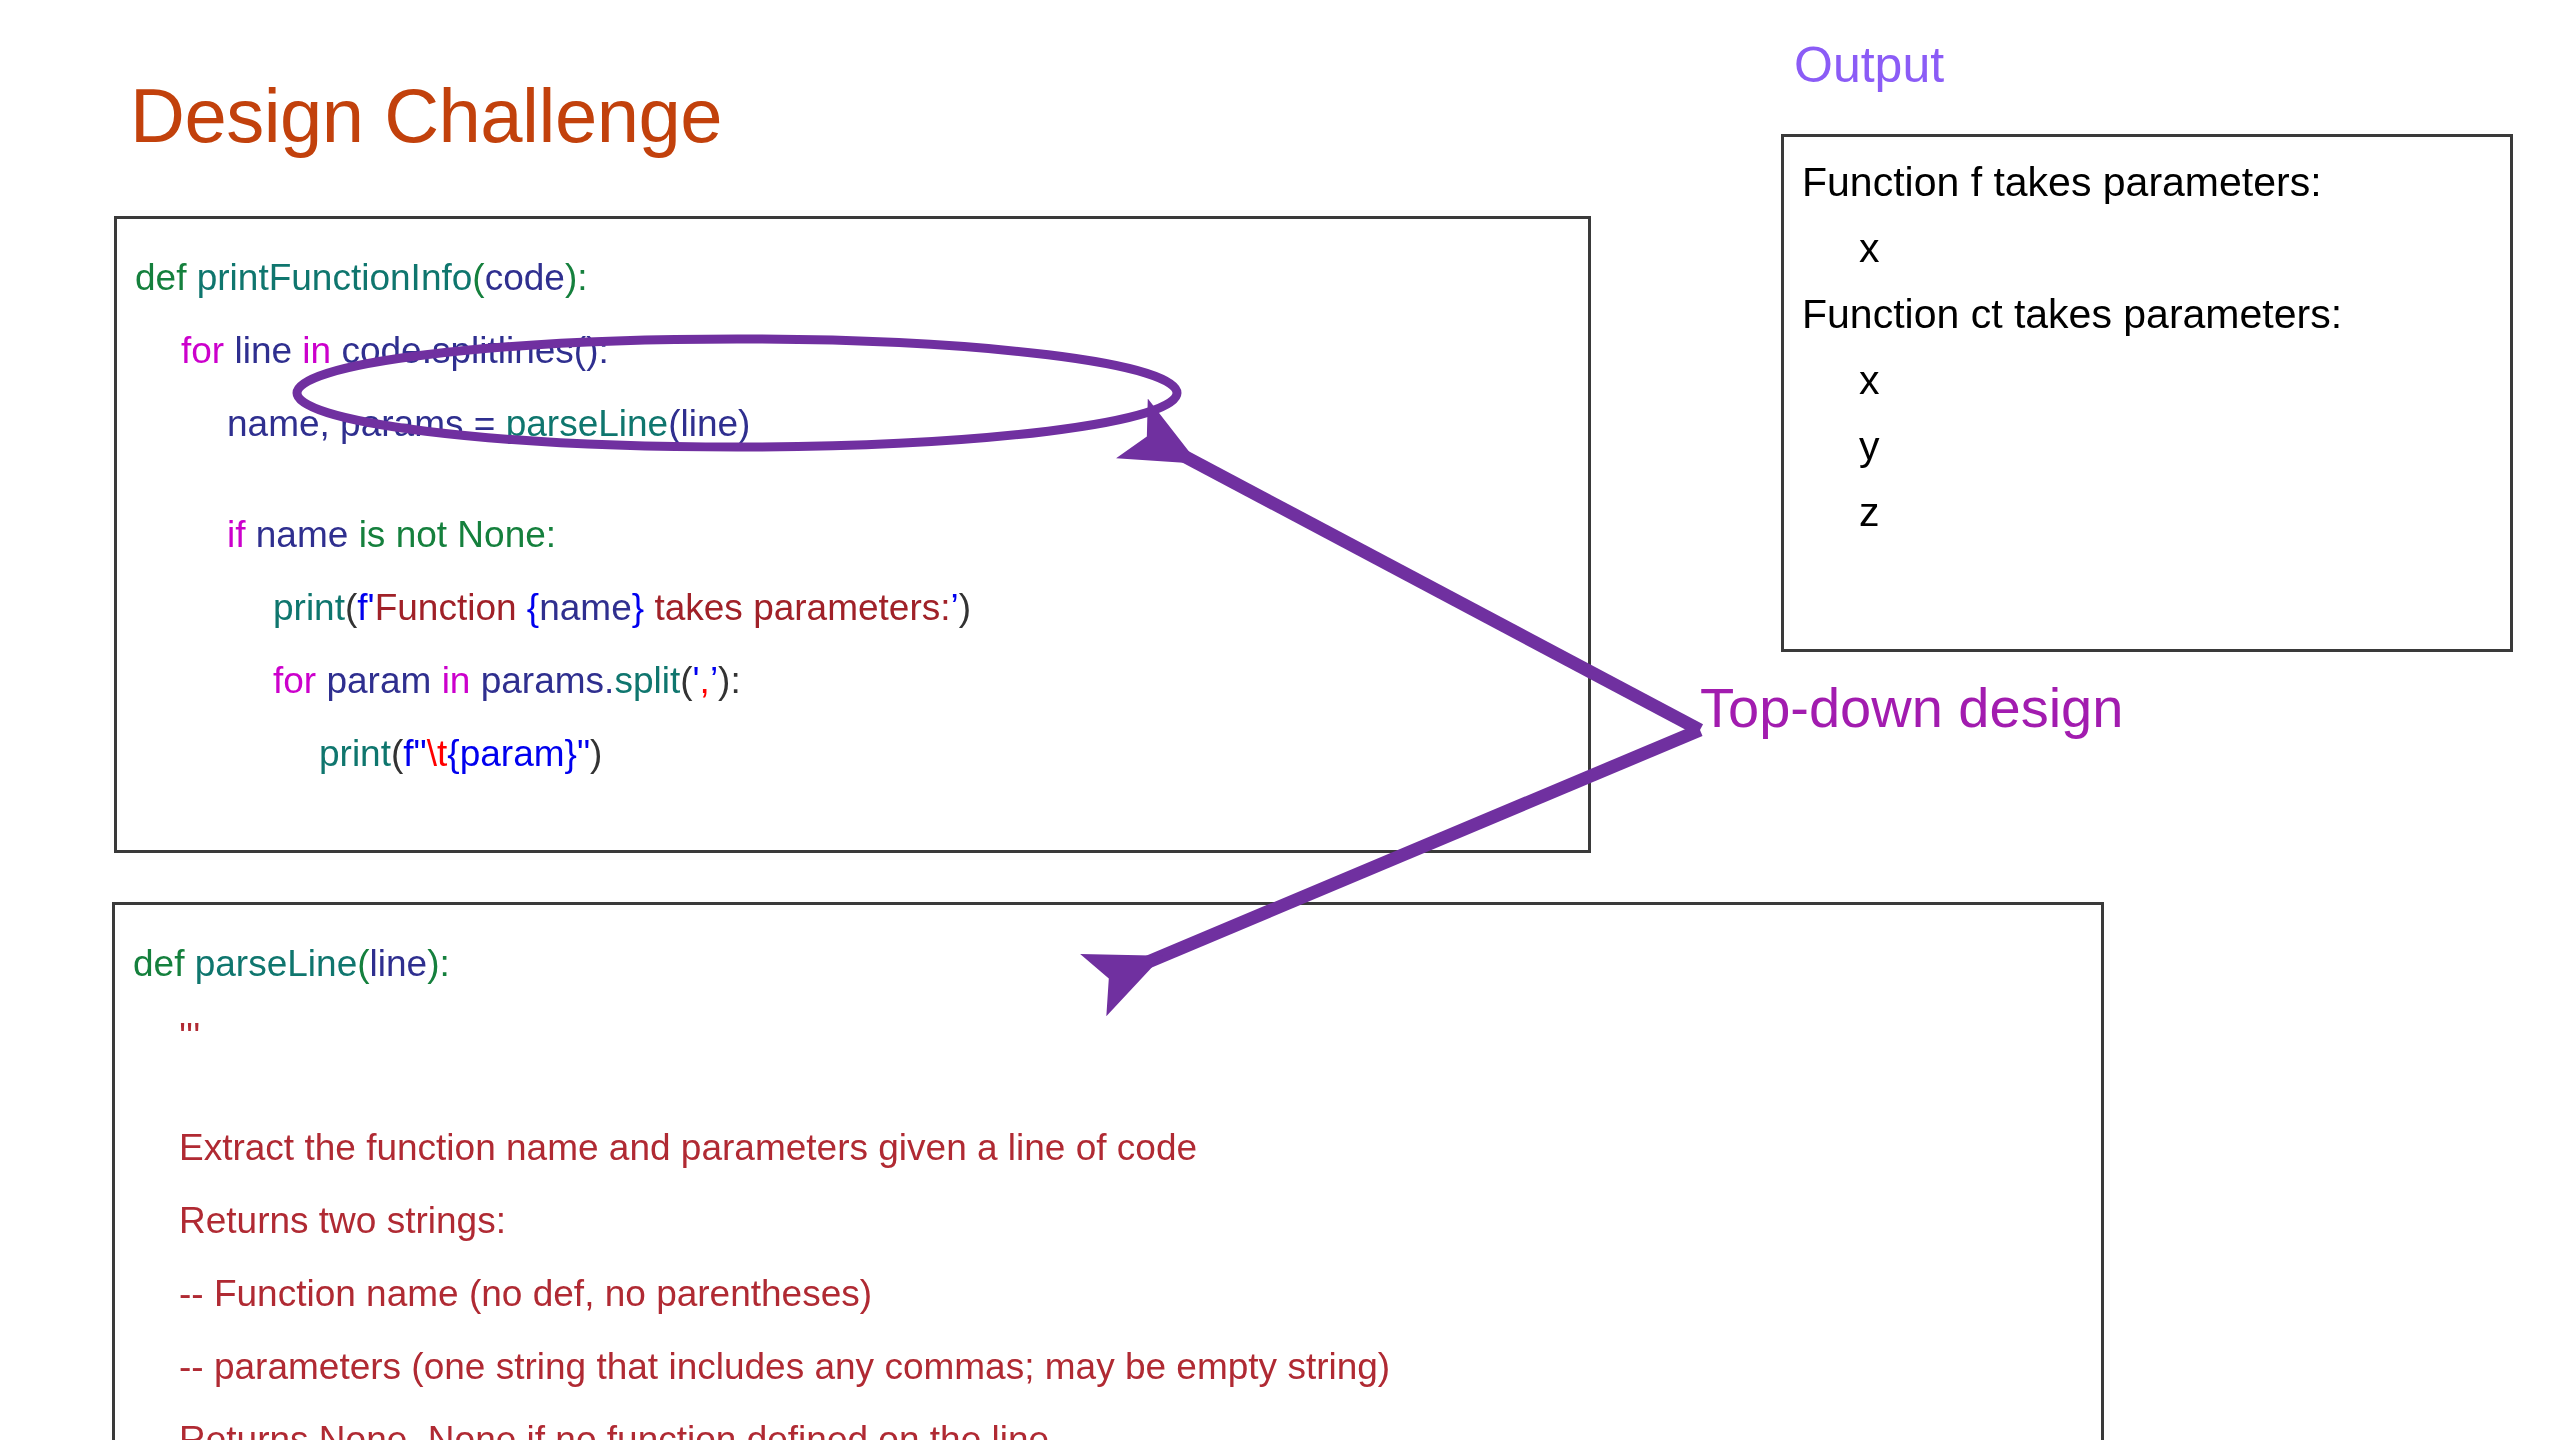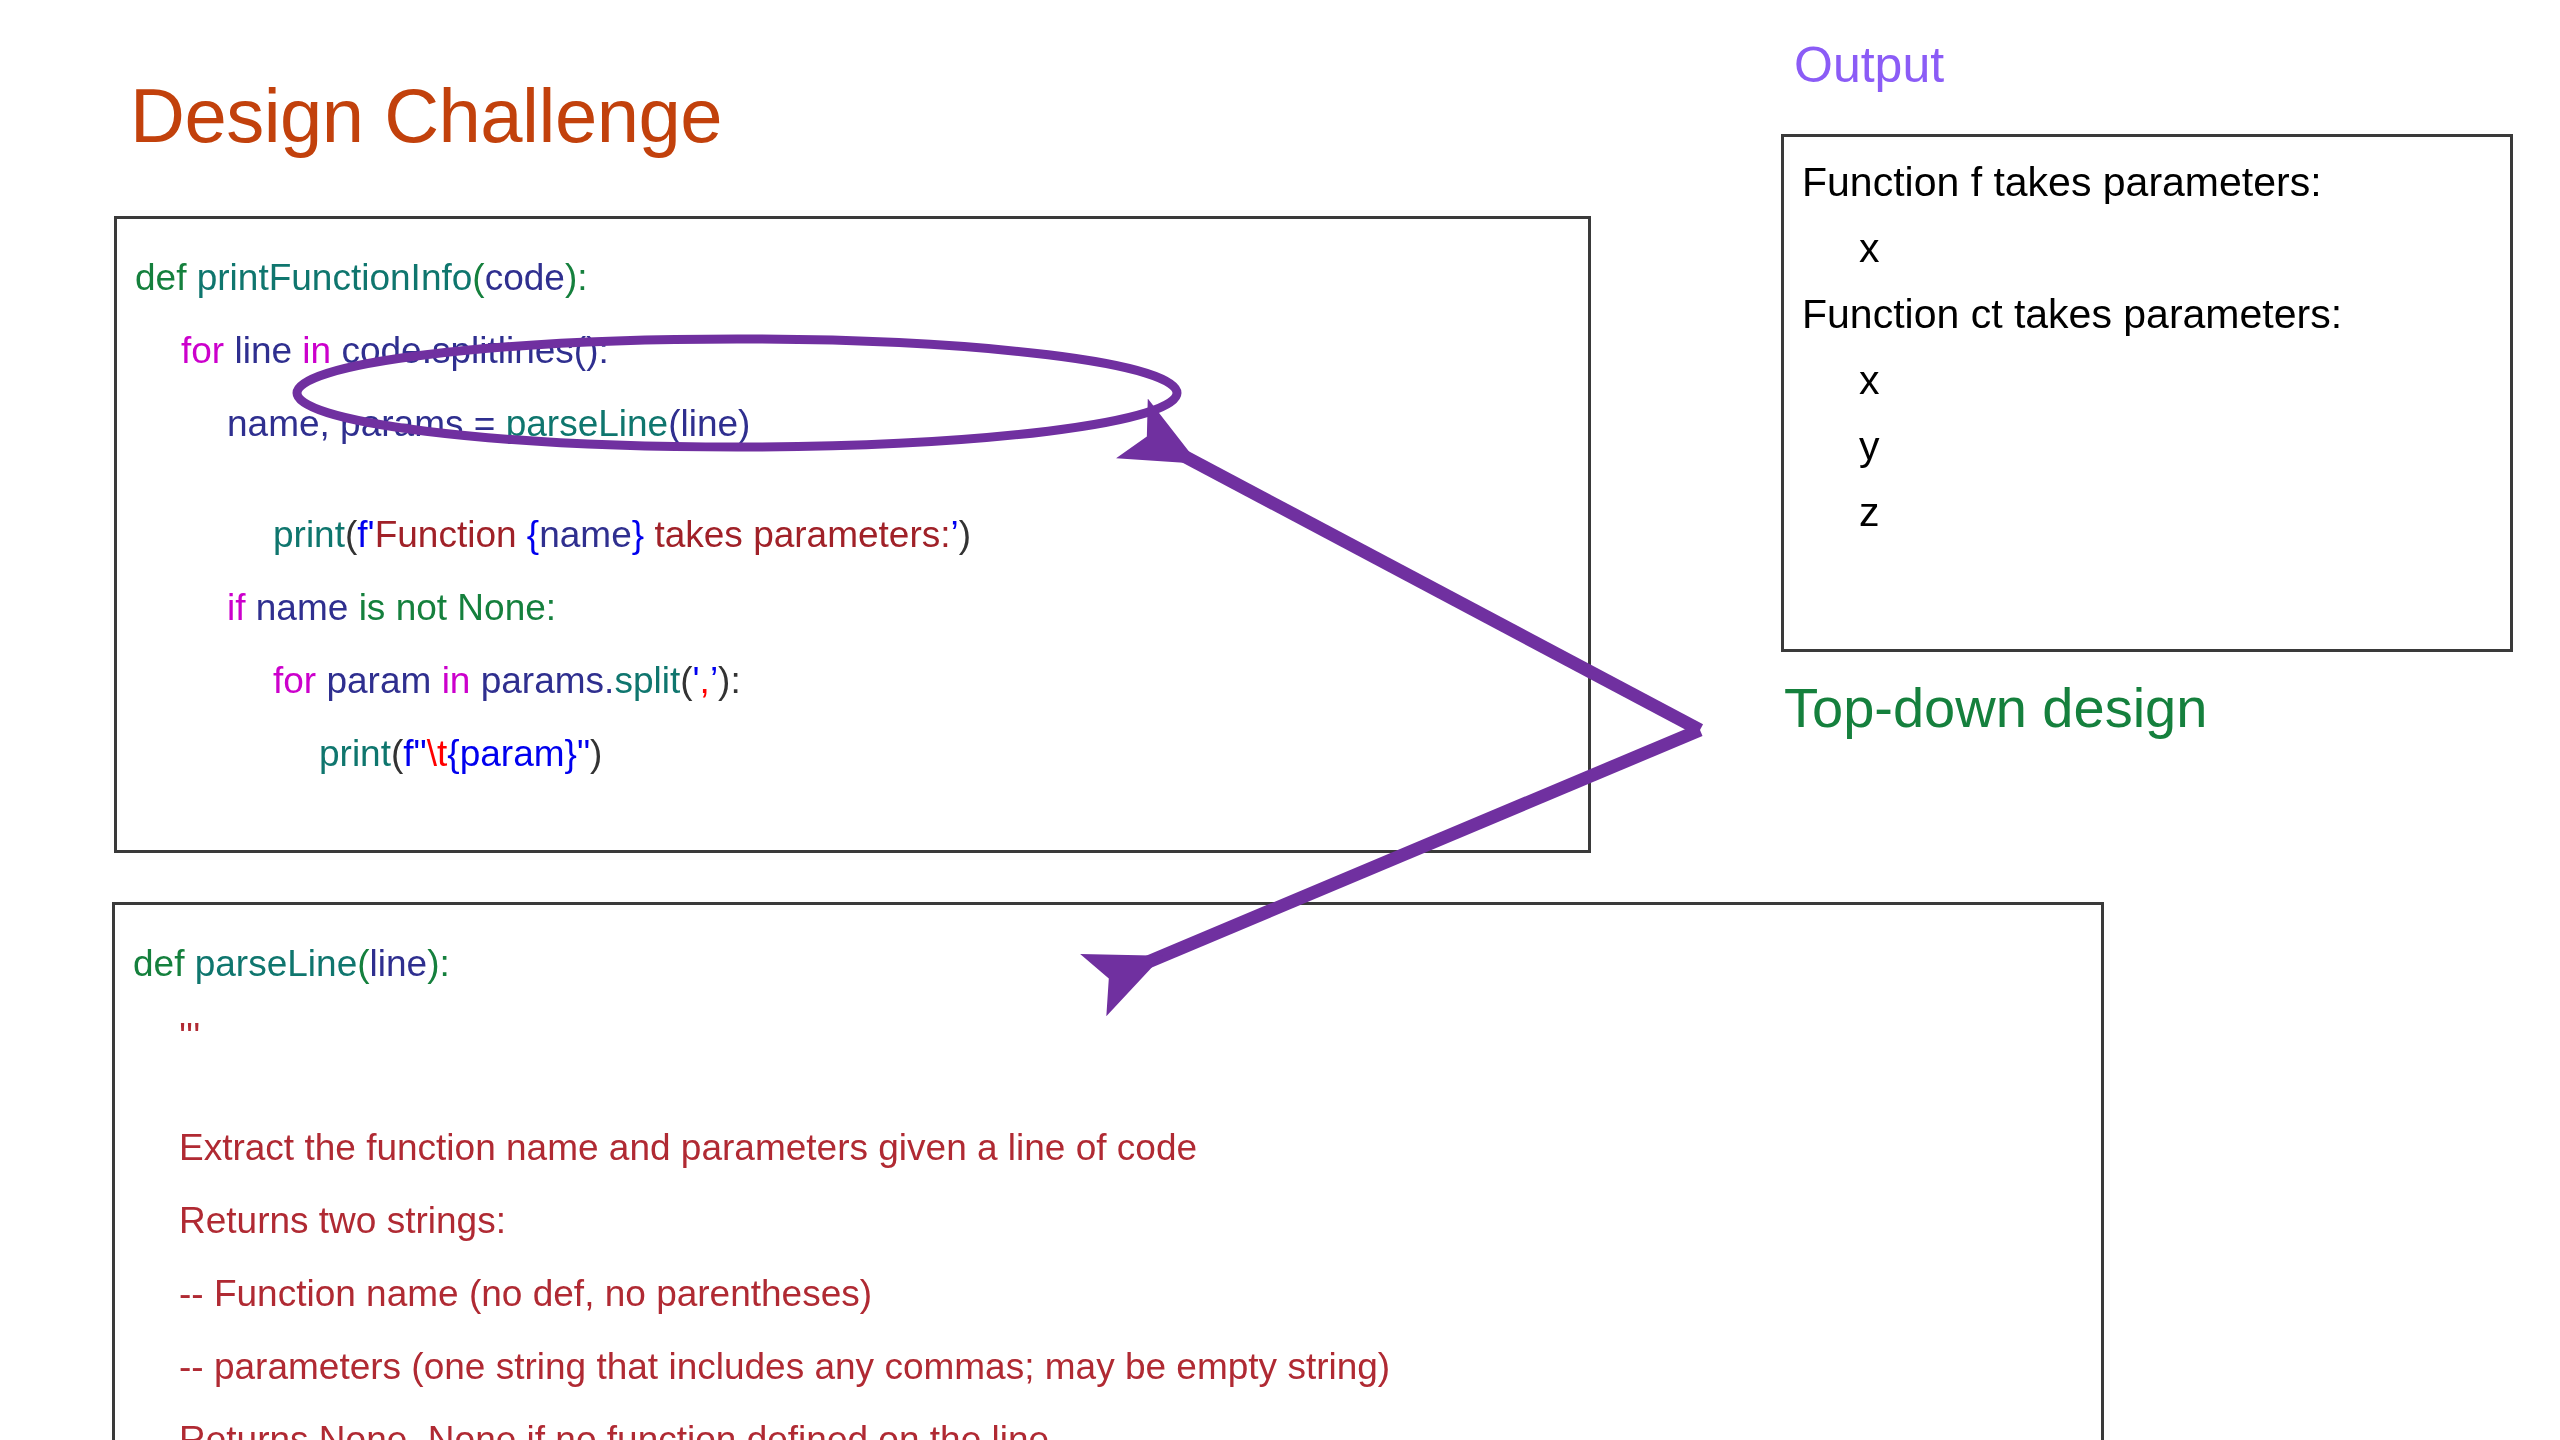--- a/index.html
+++ b/index.html
@@ -97,41 +97,41 @@
   #annotation-layer {
     position: absolute;
     left: 0; top: 0;
     width: 2560px;
     height: 1440px;
     pointer-events: none;
   }
 
   #topdown-label {
     position: absolute;
-    left: 1784px;
+    left: 1700px;
     top: 680px;
     font-size: 56px;
     line-height: 1;
-    color: #15803d;
+    color: #a21caf;
     white-space: nowrap;
   }
 </style>
 </head>
 <body>
 
 <div id="slide-title">Design Challenge</div>
 
 <div class="box" id="code-box-top">
   <div class="code-lines" id="code-top-lines">
       <div class="code-line" style="padding-left: 0px;"><span class="t-kw">def </span><span class="t-fn">printFunctionInfo</span><span class="t-kw">(</span><span class="t-id">code</span><span class="t-kw">):</span></div>
       <div class="code-line" style="padding-left: 46px;"><span class="t-flow">for </span><span class="t-id">line </span><span class="t-flow">in </span><span class="t-id">code</span><span class="t-id">.</span><span class="t-id">splitlines</span><span class="t-id">():</span></div>
       <div class="code-line" style="padding-left: 92px;"><span class="t-id">name, params = </span><span class="t-fn">parseLine</span><span class="t-id">(</span><span class="t-id">line</span><span class="t-id">)</span></div>
       <div class="code-line blank">&nbsp;</div>
+      <div class="code-line" style="padding-left: 92px;"><span class="t-flow">if </span><span class="t-id">name </span><span class="t-kw">is not None</span><span class="t-kw">:</span></div>
       <div class="code-line" style="padding-left: 138px;"><span class="t-fn">print</span><span class="t-punct">(</span><span class="t-strq">f'</span><span class="t-str">Function </span><span class="t-strq">{</span><span class="t-id">name</span><span class="t-strq">}</span><span class="t-str"> takes parameters:</span><span class="t-strq">’</span><span class="t-punct">)</span></div>
-      <div class="code-line" style="padding-left: 92px;"><span class="t-flow">if </span><span class="t-id">name </span><span class="t-kw">is not None</span><span class="t-kw">:</span></div>
       <div class="code-line" style="padding-left: 138px;"><span class="t-flow">for </span><span class="t-id">param </span><span class="t-flow">in </span><span class="t-id">params</span><span class="t-id">.</span><span class="t-fn">split</span><span class="t-punct">(</span><span class="t-strq">'</span><span class="t-esc">,</span><span class="t-strq">’</span><span class="t-punct">):</span></div>
       <div class="code-line" style="padding-left: 184px;"><span class="t-fn">print</span><span class="t-punct">(</span><span class="t-strq">f"</span><span class="t-esc">\t</span><span class="t-strq">{param}</span><span class="t-strq">"</span><span class="t-punct">)</span></div>
     </div>
 </div>
 
 <div class="box" id="code-box-bottom">
   <div class="code-lines" id="code-bottom-lines">
       <div class="code-line" style="padding-left: 0px;"><span class="t-kw">def </span><span class="t-fn">parseLine</span><span class="t-kw">(</span><span class="t-id">line</span><span class="t-kw">):</span></div>
       <div class="code-line" style="padding-left: 46px;"><span class="t-doc">'''</span></div>
       <div class="code-line blank">&nbsp;</div>

